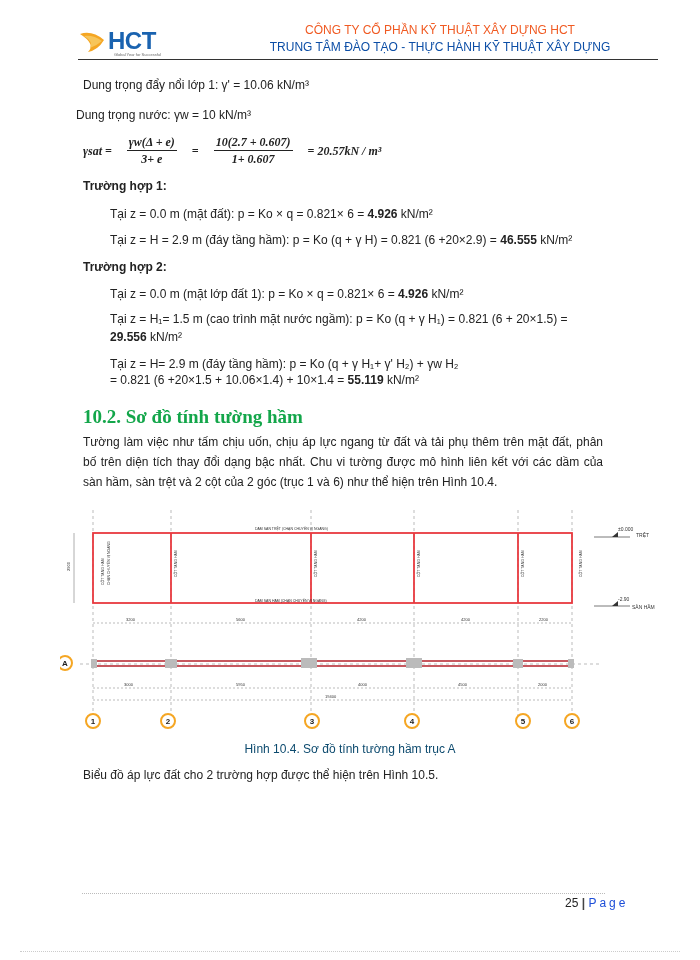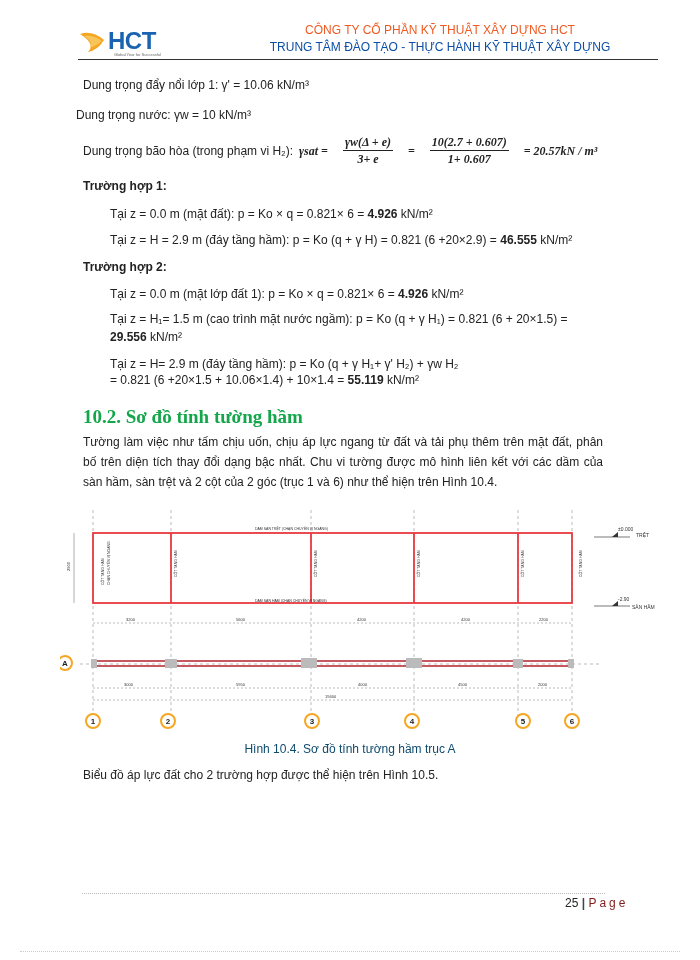--- a/index.html
+++ b/index.html
@@ -17,21 +17,21 @@
   .formula{font-family:"Liberation Serif",serif;font-weight:bold;font-style:italic;font-size:12px;display:inline-flex;align-items:center;vertical-align:middle;gap:15px;}
   .frac{display:inline-flex;flex-direction:column;align-items:center;}
   .frac .num{border-bottom:1px solid #222;padding:0 2px;}
   .h2{position:absolute;left:83px;top:406px;font-family:"Liberation Serif",serif;font-weight:bold;font-size:19px;color:#13a64a;}
   .para{position:absolute;left:83px;top:432px;width:520px;font-size:12px;line-height:20px;text-align:justify;}
   .caption{position:absolute;left:0;width:700px;top:742px;text-align:center;color:#0c4a6e;font-weight:normal;font-size:12px;}
   .footer-rule{position:absolute;left:82px;top:893px;width:523px;border-top:1px dotted #bbb;}
   .pagenum{position:absolute;left:565px;top:896px;font-size:12px;}
   .pagenum .n{color:#222;}
   .pagenum .sep{color:#444;font-weight:bold;}
-  .pagenum .lbl{color:#7f1d1d;letter-spacing:3px;}
+  .pagenum .lbl{color:#1d4ed8;letter-spacing:3px;}
   .bottom-dots{position:absolute;left:20px;top:951px;width:660px;border-top:1px dotted #ccc;}
   svg text{font-family:"Liberation Sans",sans-serif;}
 </style>
 </head>
 <body>
 
 <div class="header">
   <div class="logo">
     <svg width="34" height="30" viewBox="0 0 34 30" style="position:absolute;left:0;top:2px;">
       <path d="M2 8 Q14 4 26 14 Q20 24 10 26 Q18 18 2 8Z" fill="#f5a623"></path>
@@ -44,21 +44,20 @@
     <div class="l1">CÔNG TY CỔ PHẦN KỸ THUẬT XÂY DỰNG HCT</div>
     <div class="l2">TRUNG TÂM ĐÀO TẠO - THỰC HÀNH KỸ THUẬT XÂY DỰNG</div>
   </div>
 </div>
 <div class="hrule"></div>
 
 <div class="p" style="left:83px;top:77px;">Dung trọng đẩy nổi lớp 1: γ' = 10.06 kN/m³</div>
 <div class="p" style="left:76px;top:107px;">Dung trọng nước: γw = 10 kN/m³</div>
 
 <div class="p" style="left:83px;top:134px;display:flex;align-items:center;gap:6px;">
-  <span>Dung trọng bão hòa (trong phạm vi H₂):</span>
   <span class="formula">
     <span>γsat =</span>
     <span class="frac">
       <span class="num">γw(Δ + e)</span>
       <span>3+ e</span>
     </span>
     <span>=</span>
     <span class="frac">
       <span class="num">10(2.7 + 0.607)</span>
       <span>1+ 0.607</span>

